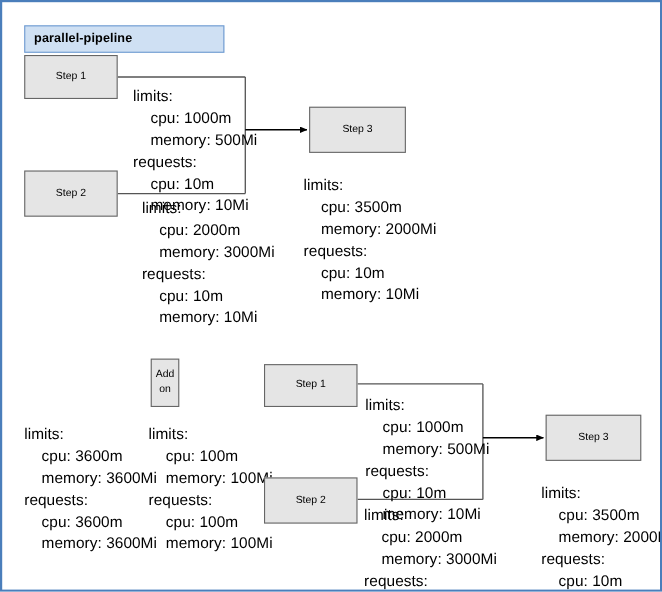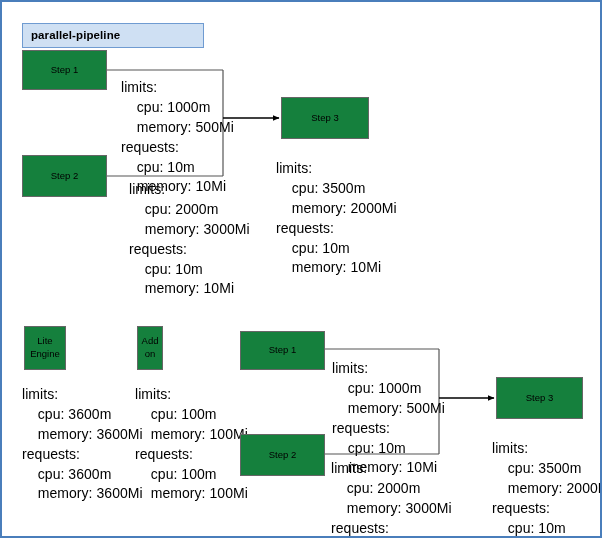--- a/index.html
+++ b/index.html
@@ -41,21 +41,21 @@
     align-items: center;
     padding-left: 8px;
     letter-spacing: 0.1px;
     white-space: nowrap;
   }
 
   
   .node {
     position: absolute;
     box-sizing: border-box;
-    background: #15803d;
+    background: #e5e5e5;
     border: 1.3px solid #666666;
     display: flex;
     align-items: center;
     justify-content: center;
     text-align: center;
     font-size: 9.5px;
     color: #000000;
     line-height: 1.35;
     white-space: pre-line;
   }
@@ -138,24 +138,20 @@
   </div>
 
   <div class="spec" style="left:274px; top:157px;">limits:
     cpu: 3500m
     memory: 2000Mi
 requests:
     cpu: 10m
     memory: 10Mi</div>
 
 
-  <div class="node" style="left:22px; top:324px; width:42px; height:44px;">
-    <span>Lite
-Engine</span>
-  </div>
 
   <div class="spec" style="left:20px; top:383px;">limits:
     cpu: 3600m
     memory: 3600Mi
 requests:
     cpu: 3600m
     memory: 3600Mi</div>
 
   <div class="node" style="left:135px; top:324px; width:26px; height:44px;">
     <span>Add on</span>

